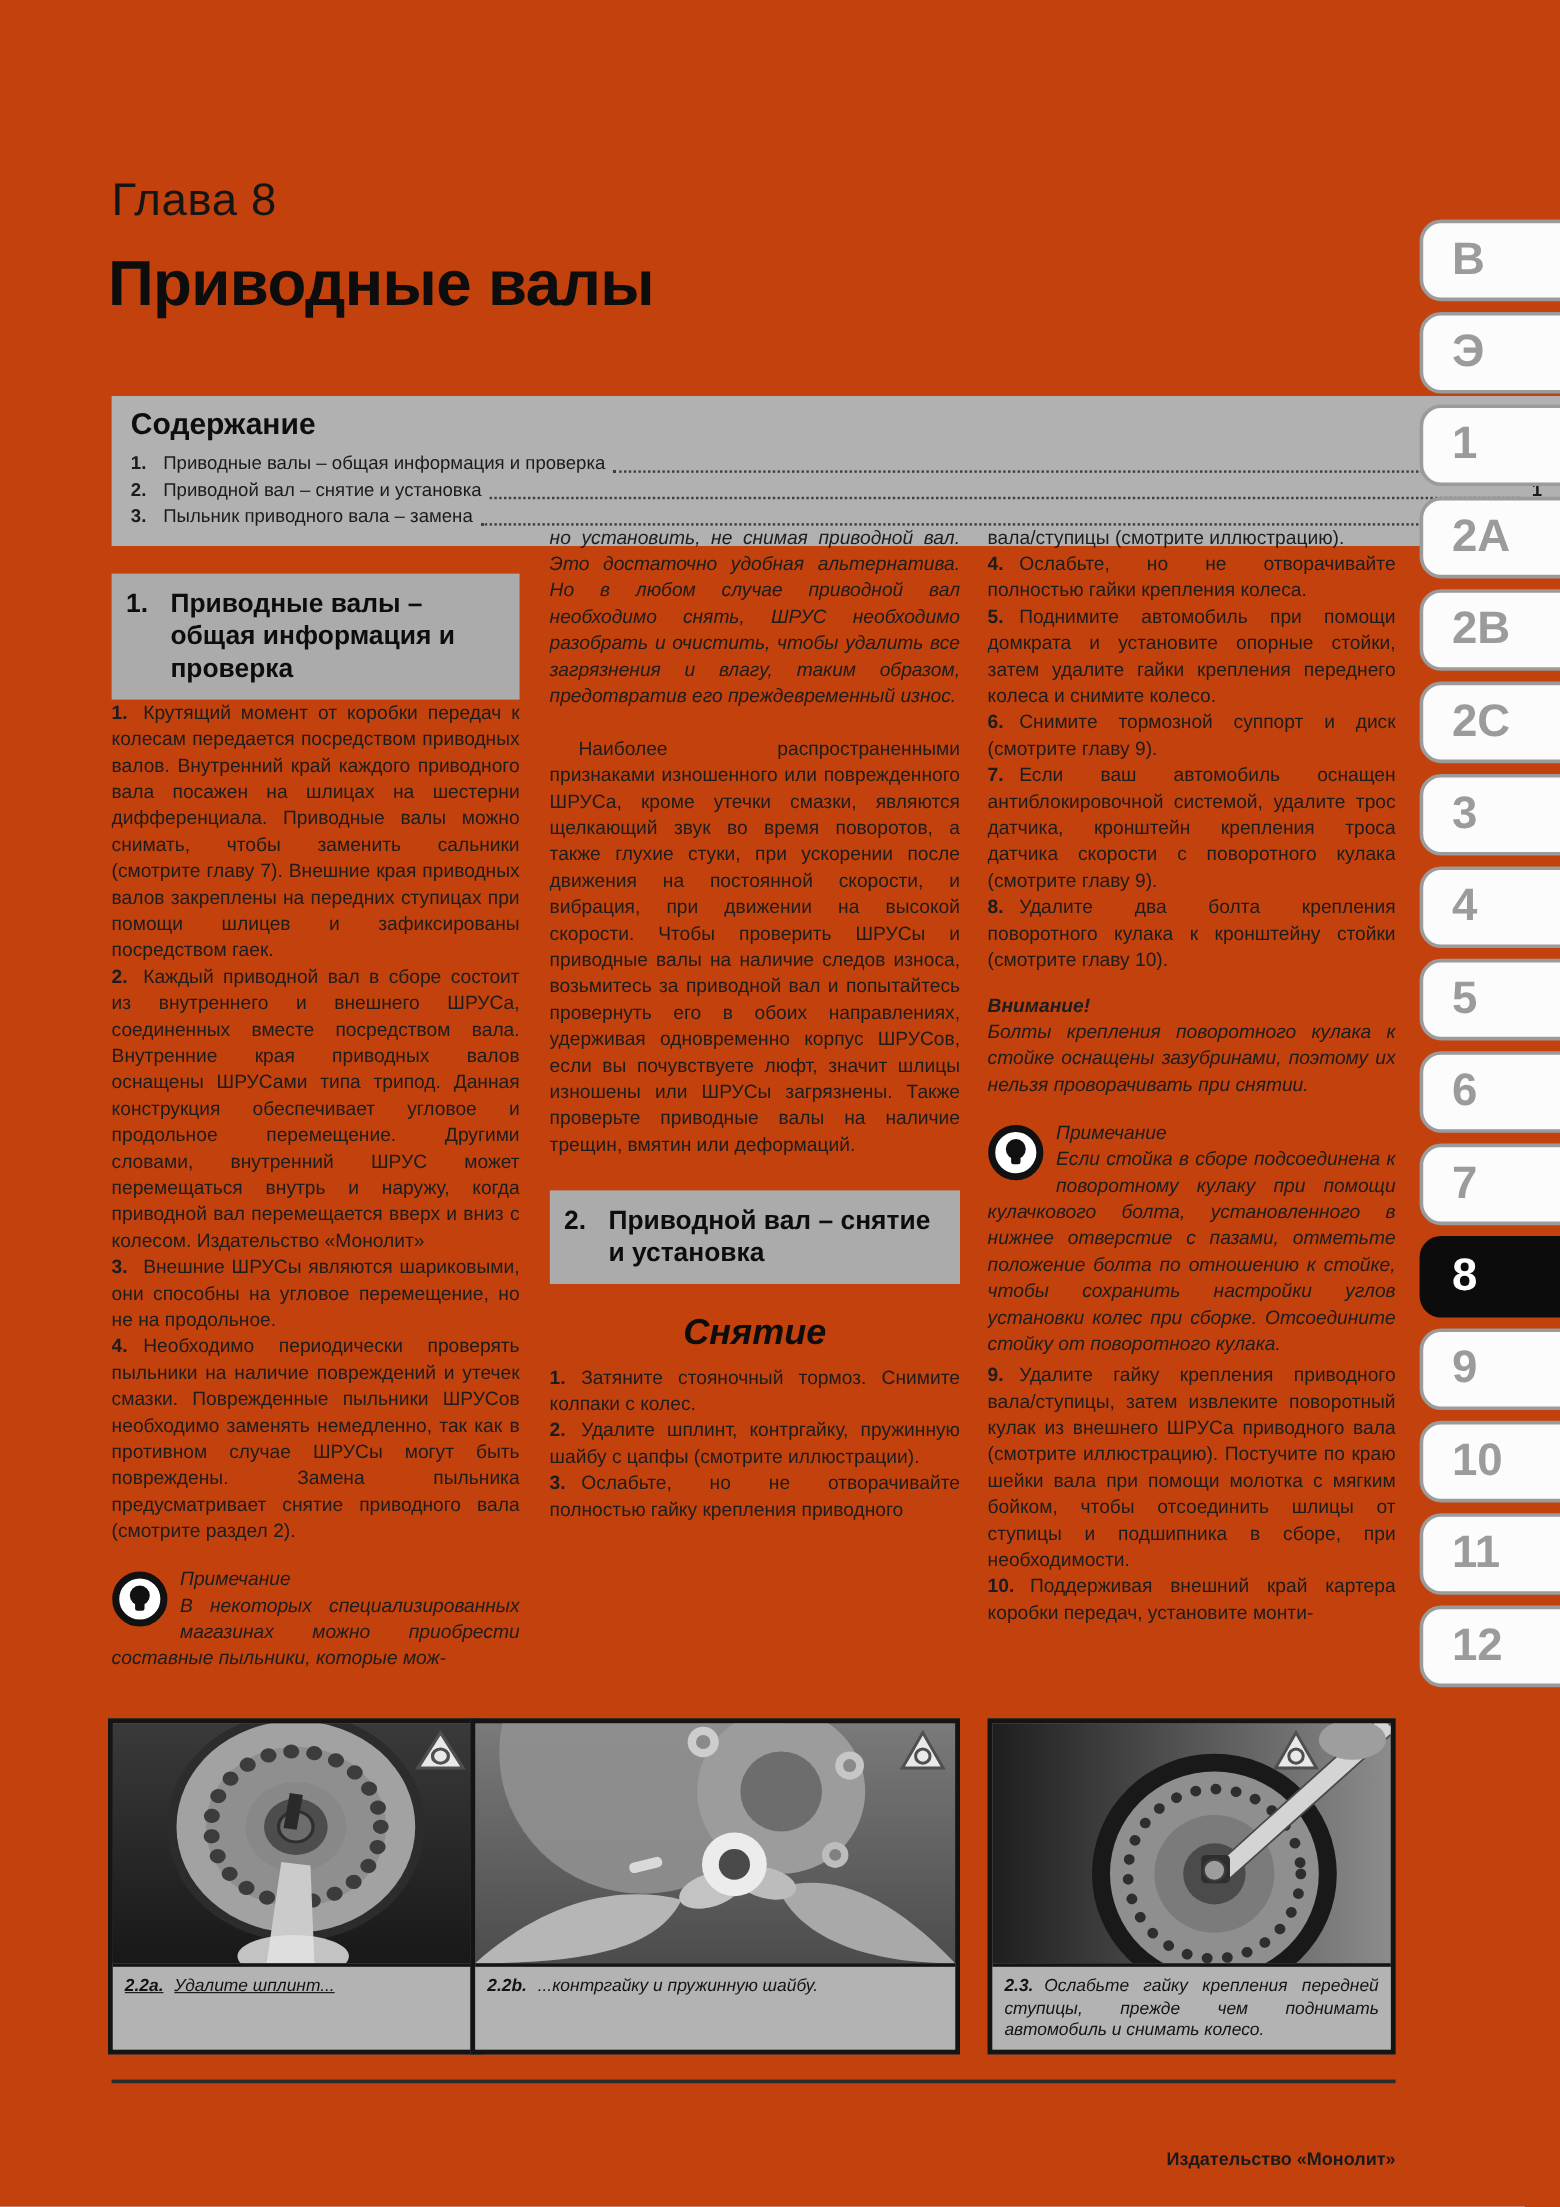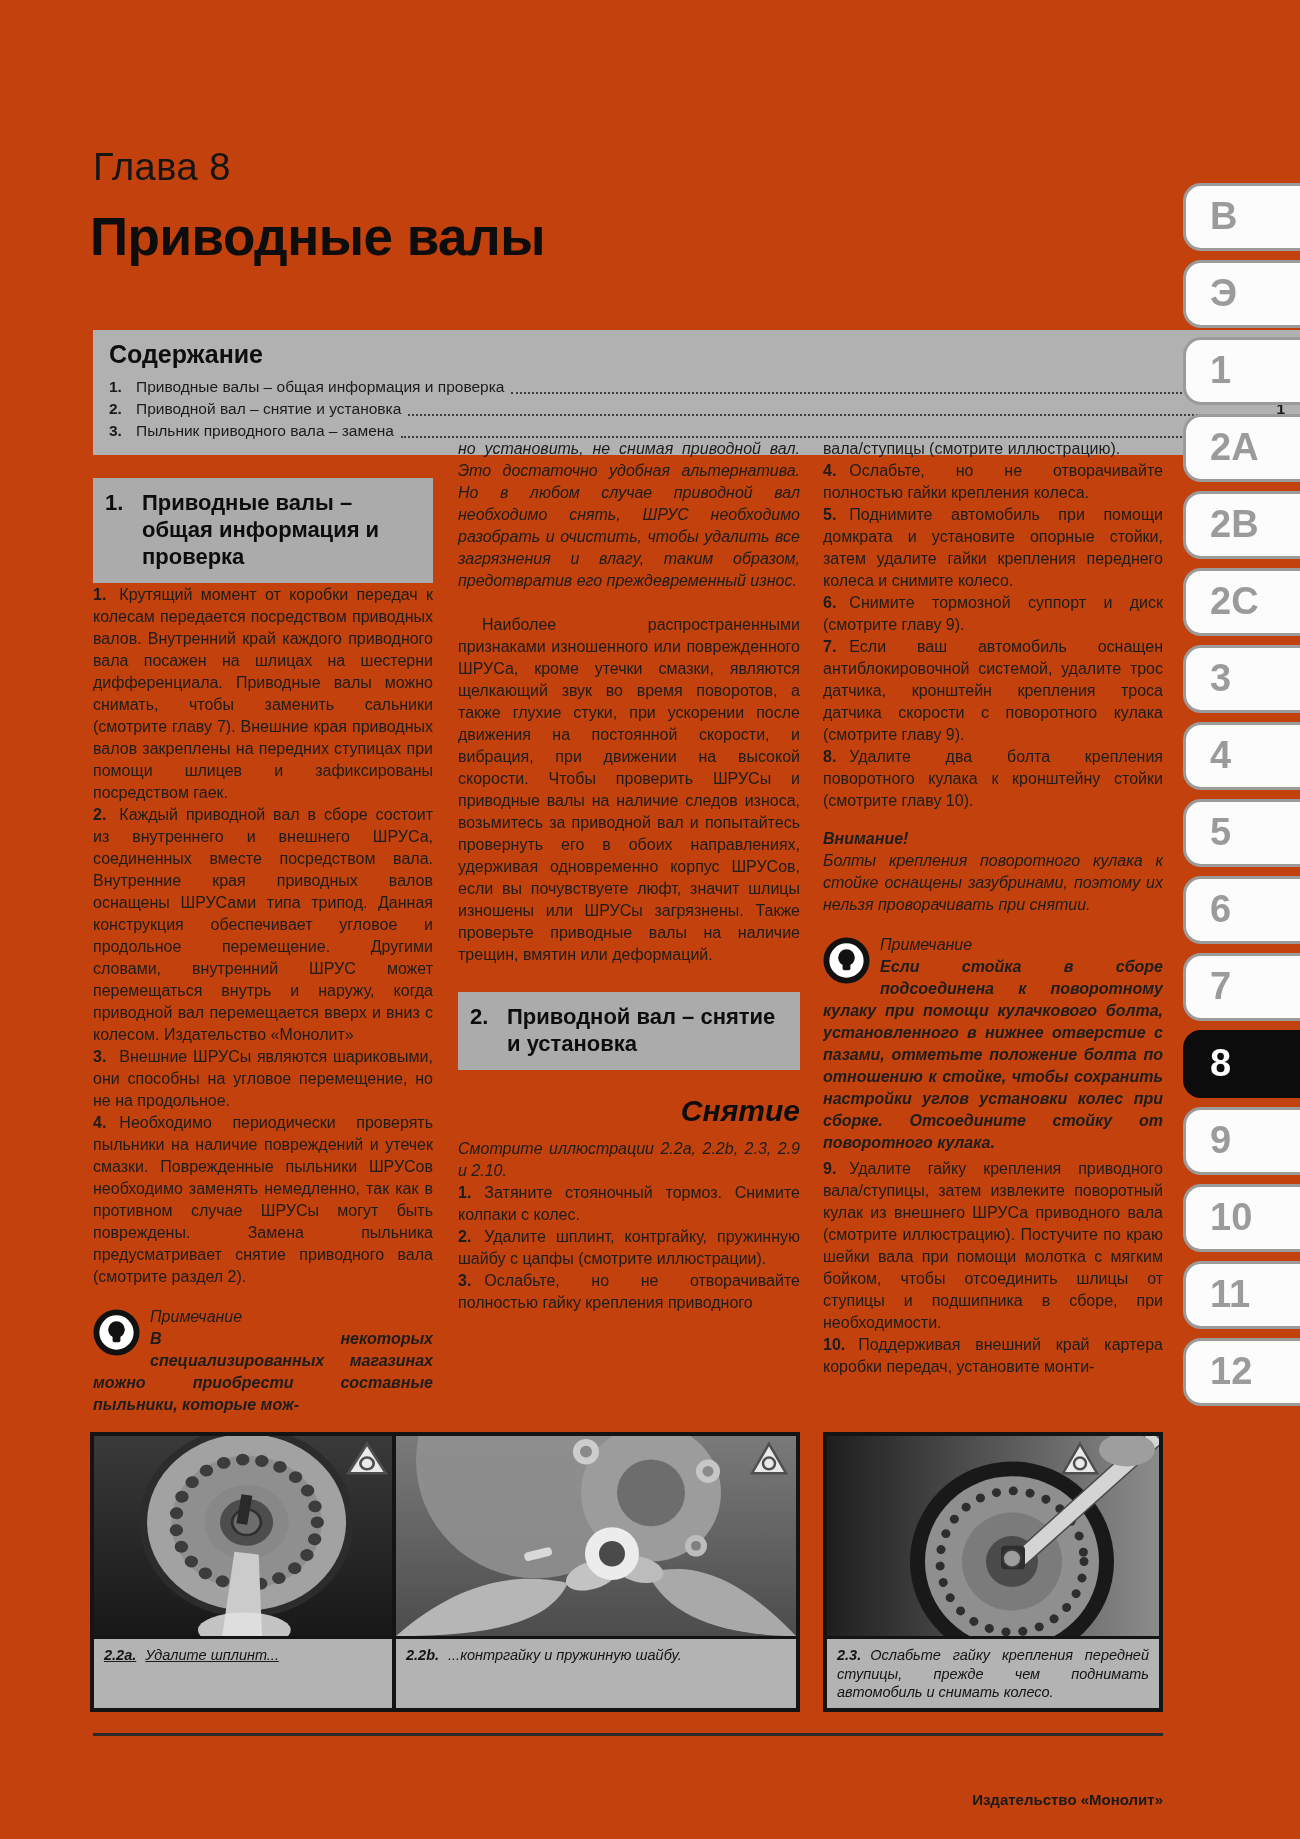--- a/index.html
+++ b/index.html
@@ -20,26 +20,26 @@
   .toc-dots { flex:1; border-bottom:2.5px dotted #3e3e3e; margin:0 5px 4px 7px; }
   .toc-page { font-weight:bold; flex:none; width:14px; text-align:right; }
   
   .col { position:absolute; font-size:16px; line-height:22px; text-align:justify; }
   .col p { margin:0; }
   .sn { font-weight:bold; padding-right:13px; }
   .sec-box { background:#ababab; padding:11px 12px 13px 12px; font-weight:bold; font-size:22px; line-height:27px; display:flex; color:#0d0d0d; text-align:left; }
   .sec-num { width:37px; flex:none; }
   .italic { font-style:italic; }
   .para-indent { text-indent:24px; margin-top:22px !important; }
-  .subhead { font-size:30px; font-weight:bold; font-style:italic; margin:30px 0 16px 0 !important; color:#0d0d0d; text-align:right; }
+  .subhead { font-size:30px; font-weight:bold; font-style:italic; margin:30px 0 16px 0 !important; color:#0d0d0d; text-align:center; }
   .warn-title { font-weight:bold; font-style:italic; margin-top:16px !important; }
   .note { margin-top:16px; }
   .note-icon { float:left; width:47px; height:47px; margin:5px 10px 2px 0; }
   .note-title { font-weight:normal; font-style:italic; padding-top:2px; text-align:left; }
-  .note-body { font-style:italic;font-weight:bold; }
+  .note-body { font-style:italic; }
   
   .tab { position:absolute; left:1183px; width:140px; height:68px; box-sizing:border-box;
          border:3.5px solid #9b9b9b; border-radius:18px; background:#fcfcfc;
          color:#9b9b9b; font-weight:bold; font-size:38px; line-height:60px; padding-left:24px; }
   .tab.active { background:#0c0c0c; border-color:#0c0c0c; color:#ffffff; }
   
   .fig { position:absolute; top:1432px; height:280px; border:4px solid #141414; box-sizing:border-box; display:flex; flex-direction:column; background:#555; }
   .fig-img { flex:1; position:relative; overflow:hidden; }
   .fig-img svg { display:block; width:100%; height:100%; }
   .fig-cap { height:72px; flex:none; background:#b3b3b3; border-top:3px solid #141414; box-sizing:border-box; padding:7px 10px; font-size:14.5px; line-height:18.5px; font-style:italic; text-align:justify; color:#141414; }
@@ -100,21 +100,20 @@
   </div>
 
   <div class="col" style="left:458px; top:438px; width:342px; height:994px; overflow:hidden;">
     <p class="italic">но установить, не снимая приводной вал. Это достаточно удобная альтернатива. Но в любом случае приводной вал необходимо снять, ШРУС необходимо разобрать и очистить, чтобы удалить все загрязнения и влагу, таким образом, предотвратив его преждевременный износ.</p>
     <p class="para-indent">Наиболее распространенными признаками изношенного или поврежденного ШРУСа, кроме утечки смазки, являются щелкающий звук во время поворотов, а также глухие стуки, при ускорении после движения на постоянной скорости, и вибрация, при движении на высокой скорости. Чтобы проверить ШРУСы и приводные валы на наличие следов износа, возьмитесь за приводной вал и попытайтесь провернуть его в обоих направлениях, удерживая одновременно корпус ШРУСов, если вы почувствуете люфт, значит шлицы изношены или ШРУСы загрязнены. Также проверьте приводные валы на наличие трещин, вмятин или деформаций.</p>
     <div class="sec-box" style="margin-top:26px;">
       <span class="sec-num">2.</span>
       <span>Приводной вал – снятие и установка</span>
     </div>
     <p class="subhead">Снятие</p>
-    <p class="italic">Смотрите иллюстрации 2.2a, 2.2b, 2.3, 2.9 и 2.10.</p>
     <p><b class="sn">1.</b><span>Затяните стояночный тормоз. Снимите колпаки с колес.</span></p>
     <p><b class="sn">2.</b><span>Удалите шплинт, контргайку, пружинную шайбу с цапфы (смотрите иллюстрации).</span></p>
     <p><b class="sn">3.</b><span>Ослабьте, но не отворачивайте полностью гайку крепления приводного</span></p>
   </div>
 
   <div class="col" style="left:823px; top:438px; width:340px; height:994px; overflow:hidden;">
     <p>вала/ступицы (смотрите иллюстрацию).</p>
     <p><b class="sn">4.</b><span>Ослабьте, но не отворачивайте полностью гайки крепления колеса.</span></p>
     <p><b class="sn">5.</b><span>Поднимите автомобиль при помощи домкрата и установите опорные стойки, затем удалите гайки крепления переднего колеса и снимите колесо.</span></p>
     <p><b class="sn">6.</b><span>Снимите тормозной суппорт и диск (смотрите главу 9).</span></p>

